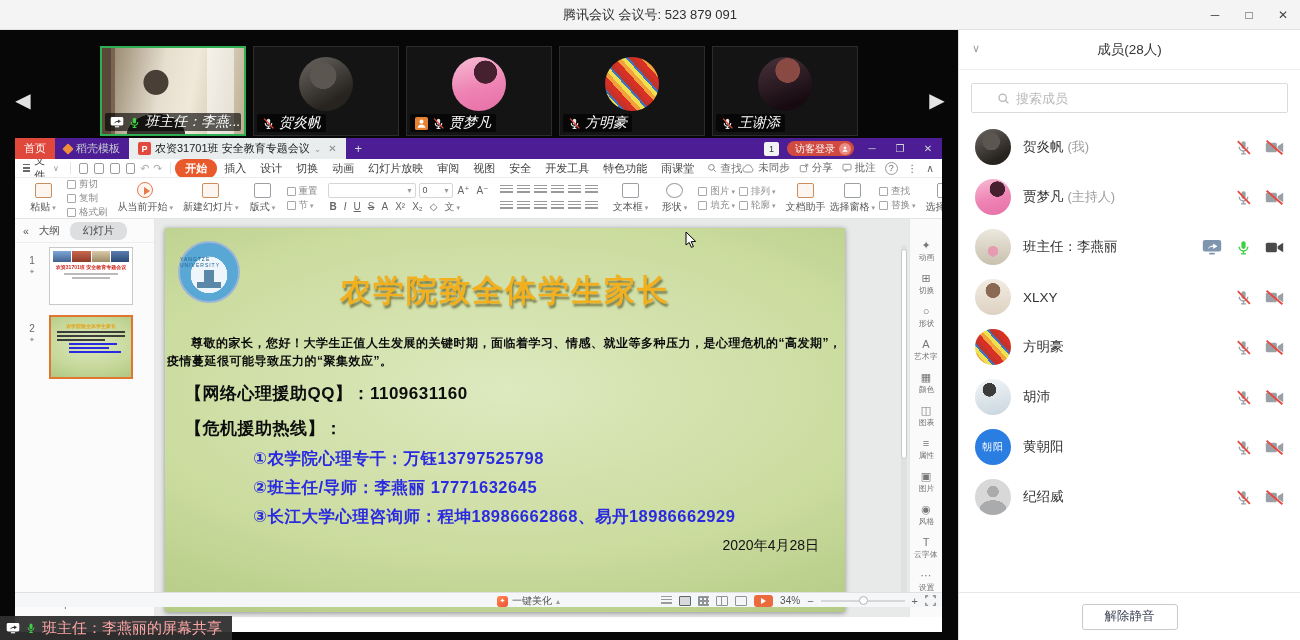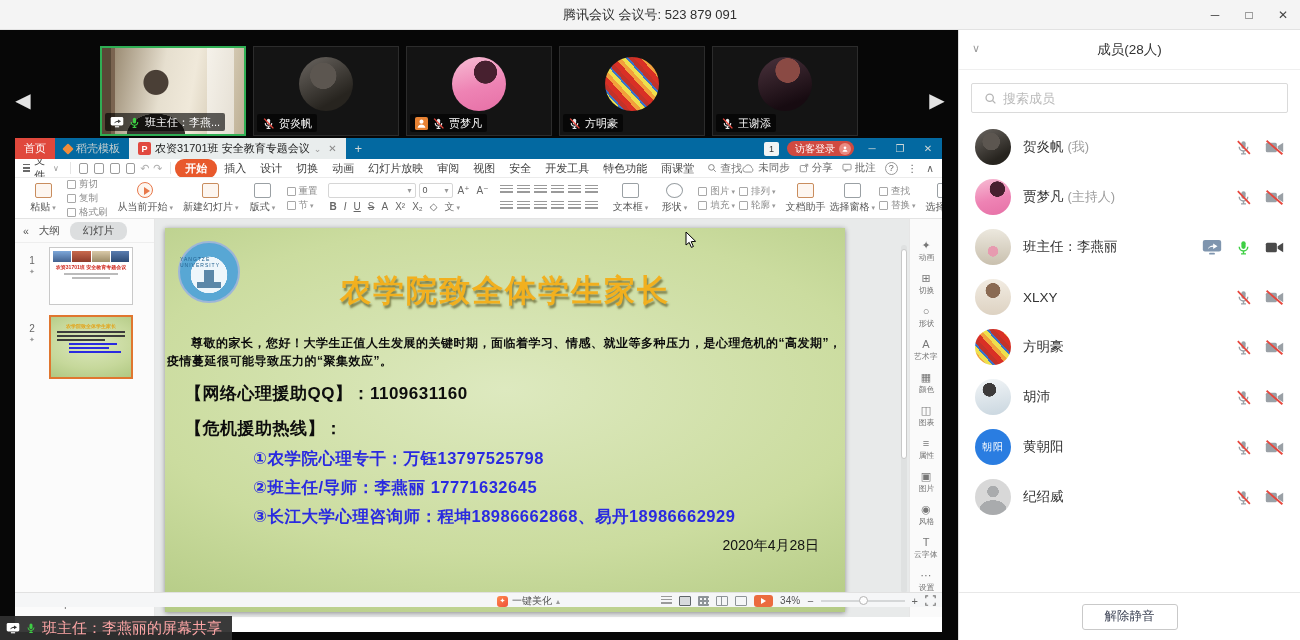--- a/index.html
+++ b/index.html
@@ -19,21 +19,21 @@
   .strip-arrow.prev { left:12px; }
   .strip-arrow.next { left:926px; }
 
   
   .vtiles { position:absolute; left:100px; top:16px; display:flex; gap:7px; }
   .vtile { position:relative; width:146px; height:90px; background:#141414; border:1px solid #2c2c2c; overflow:hidden; }
   .vtile[data-active="true"] { border:2px solid #2fae54; }
   .vtile .av { position:absolute; left:50%; top:10px; transform:translateX(-50%); width:54px; height:54px; border-radius:50%; background:#333; display:flex; align-items:center; justify-content:center; }
   .vtile[data-avatar="webcam"] .av { left:0; top:0; transform:none; width:100%; height:100%; border-radius:0; }
   .vlabel { position:absolute; left:3px; bottom:3px; height:18px; max-width:96%; background:rgba(0,0,0,.62); border-radius:2px; display:flex; align-items:center; gap:4px; padding:0 5px; }
-  .vname { font-size:11px; color:#fff; white-space:nowrap; }
+  .vname { font-size:14px; color:#fff; white-space:nowrap;font-style:italic; }
   .share-mini, .badge-mini { display:none; align-items:center; }
   .vtile[data-share="true"] .share-mini { display:flex; }
   .vtile[data-badge="true"] .badge-mini { display:flex; }
   .ic-12 { width:14px; height:12px; }
 
   
   .mic-ic, .cam-ic { display:flex; align-items:center; }
 
   
   [data-avatar="he"] .av { background:radial-gradient(circle at 45% 35%, #5c5650 0 28%, transparent 29%), linear-gradient(150deg,#6b6661,#27241f 75%); }
@@ -54,21 +54,21 @@
     background:
       radial-gradient(circle at 38% 40%, #4a3f36 0 12px, transparent 13px),
       radial-gradient(ellipse 34% 42% at 38% 102%, #35312c 60%, transparent 61%),
       linear-gradient(90deg,#584837 0 9px,#7a6450 9px 13px, transparent 13px),
       linear-gradient(90deg, transparent 0 74%, rgba(255,255,255,.55) 74% 93%, transparent 93%),
       linear-gradient(100deg,#8a795f,#e6dfcf 42%,#f0e9da 62%,#bdaf93);
   }
 
   
   .wps { position:absolute; left:15px; top:138px; width:927px; height:494px; background:#fff; }
-  .wps-tabbar { position:absolute; left:0; top:0; width:100%; height:21px; background:#0369a1; display:flex; align-items:stretch; }
+  .wps-tabbar { position:absolute; left:0; top:0; width:100%; height:21px; background:#4c1d95; display:flex; align-items:stretch; }
   .wtab { display:flex; align-items:center; gap:4px; padding:0 9px; font-size:11px; color:#c7cfcf; }
   .wtab.home { background:#e0483c; color:#fff; }
   .wtab.docer .flame { width:8px; height:8px; background:#f08c3a; transform:rotate(45deg); border-radius:1px; }
   .wtab.doc { background:#e9eded; color:#222; }
   .doc-ic { width:13px; height:13px; background:#e1493f; color:#fff; border-radius:2px; font-size:9px; font-weight:bold; display:flex; align-items:center; justify-content:center; }
   .tab-x { color:#8a8a8a; font-size:10px; margin-left:3px; }
   .tab-caret { color:#9a9a9a; font-size:9px; }
   .wtab.newtab { color:#cfd6d6; font-size:13px; }
   .wps-tab-right { margin-left:auto; display:flex; align-items:center; gap:8px; padding-right:4px; }
   .notif-box { min-width:15px; height:14px; background:#f2f4f4; color:#333; border-radius:2px; font-size:9px; display:flex; align-items:center; justify-content:center; padding:0 3px; }
@@ -178,21 +178,21 @@
   .zoomsign { font-size:11px; color:#666; }
 
   
   .banner { position:absolute; left:0; top:616px; height:24px; background:rgba(47,47,47,.95); display:inline-flex; align-items:center; gap:5px; padding:0 10px 0 6px; z-index:30; }
   .banner-text { color:#fca5a5; font-size:15px; }
 
   
   .sidebar { position:absolute; left:958px; top:30px; width:342px; height:610px; background:#fff; border-left:1px solid #ddd; }
   .sb-header { position:relative; height:40px; border-bottom:1px solid #efefef; display:flex; align-items:center; justify-content:center; font-size:13.5px; color:#333; }
   .sb-collapse { position:absolute; left:13px; top:12px; color:#9a9a9a; font-size:11px; }
-  .sb-search { margin:13px 12px 6px; height:30px; border:1px solid #dadada; border-radius:2px; display:flex; align-items:center; gap:6px; padding:0 12px; }
+  .sb-search { margin:13px 12px 6px; height:30px; border:1px solid #dadada; border-radius:2px; display:flex; align-items:center; gap:6px; padding:0 25px; }
   .sb-search input { border:none; outline:none; flex:1; font-size:13px; color:#333; font-family:inherit; background:transparent; }
   .sb-search input::placeholder { color:#b9b9b9; }
   .member-list { position:absolute; left:0; top:92px; width:100%; height:460px; overflow:hidden; }
   .member-row { height:50px; display:flex; align-items:center; padding:0 16px; gap:12px; }
   .member-row .av { width:36px; height:36px; border-radius:50%; flex:none; display:flex; align-items:center; justify-content:center; }
   .member-name { font-size:13.5px; color:#333; white-space:nowrap; }
   .member-tag { font-size:13px; color:#9c9c9c; margin-left:-8px; }
   .member-icons { margin-left:auto; display:flex; align-items:center; gap:13px; }
   .share-ind { display:none; }
   .member-row[data-sharing="true"] .share-ind { display:flex; }

